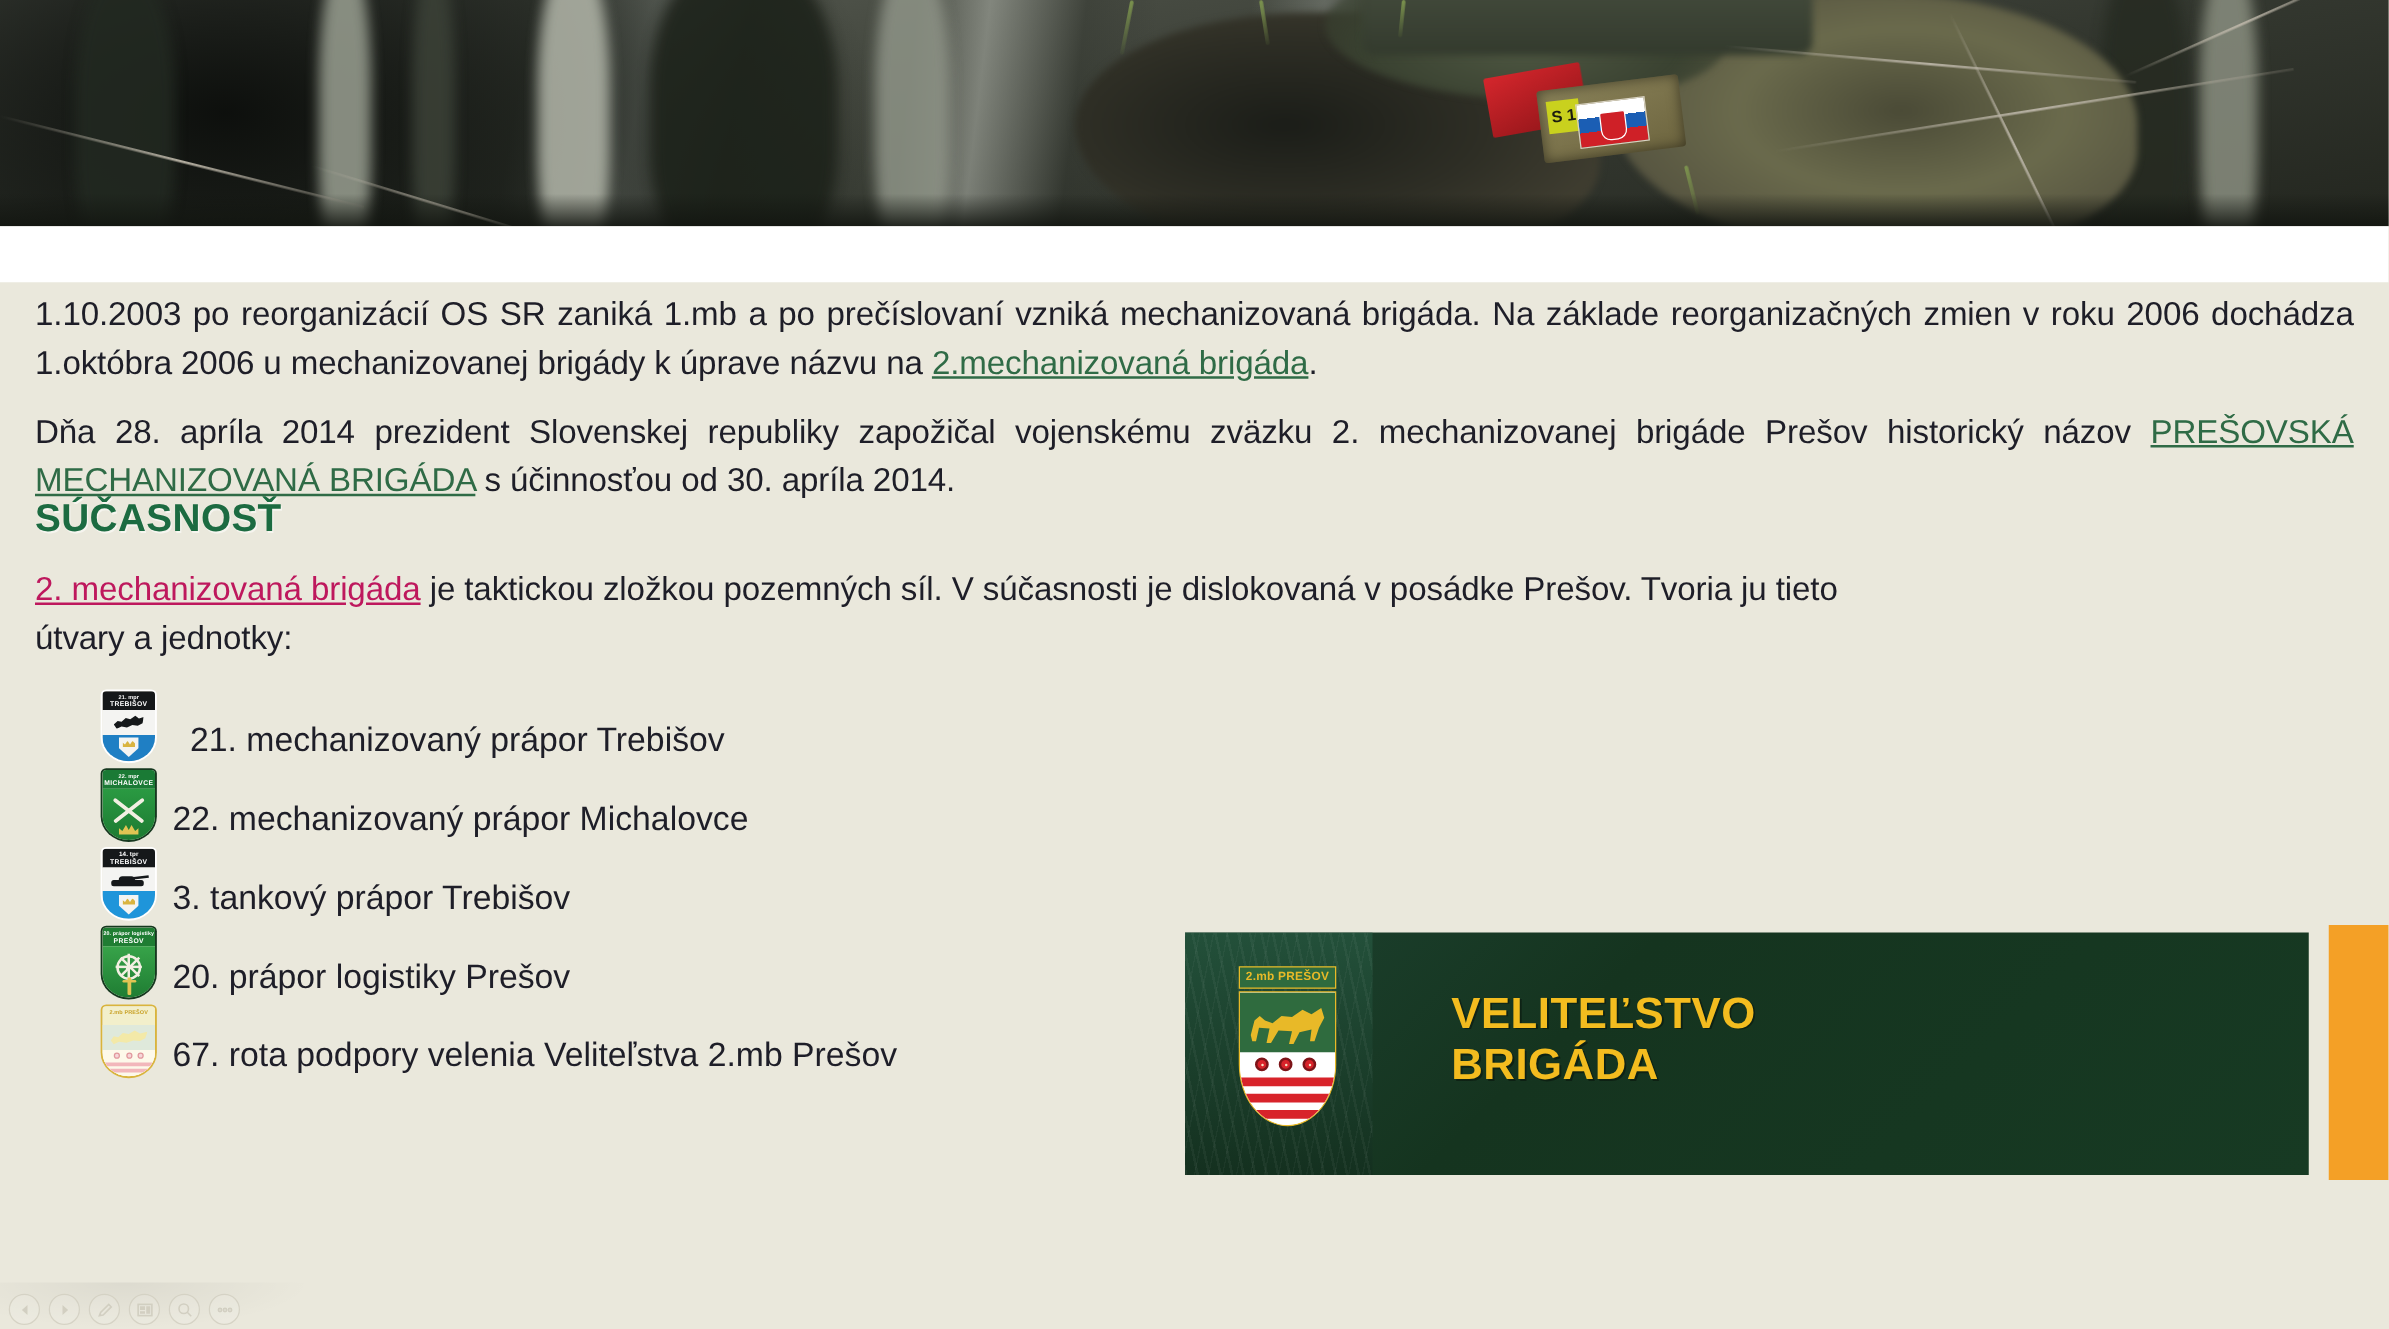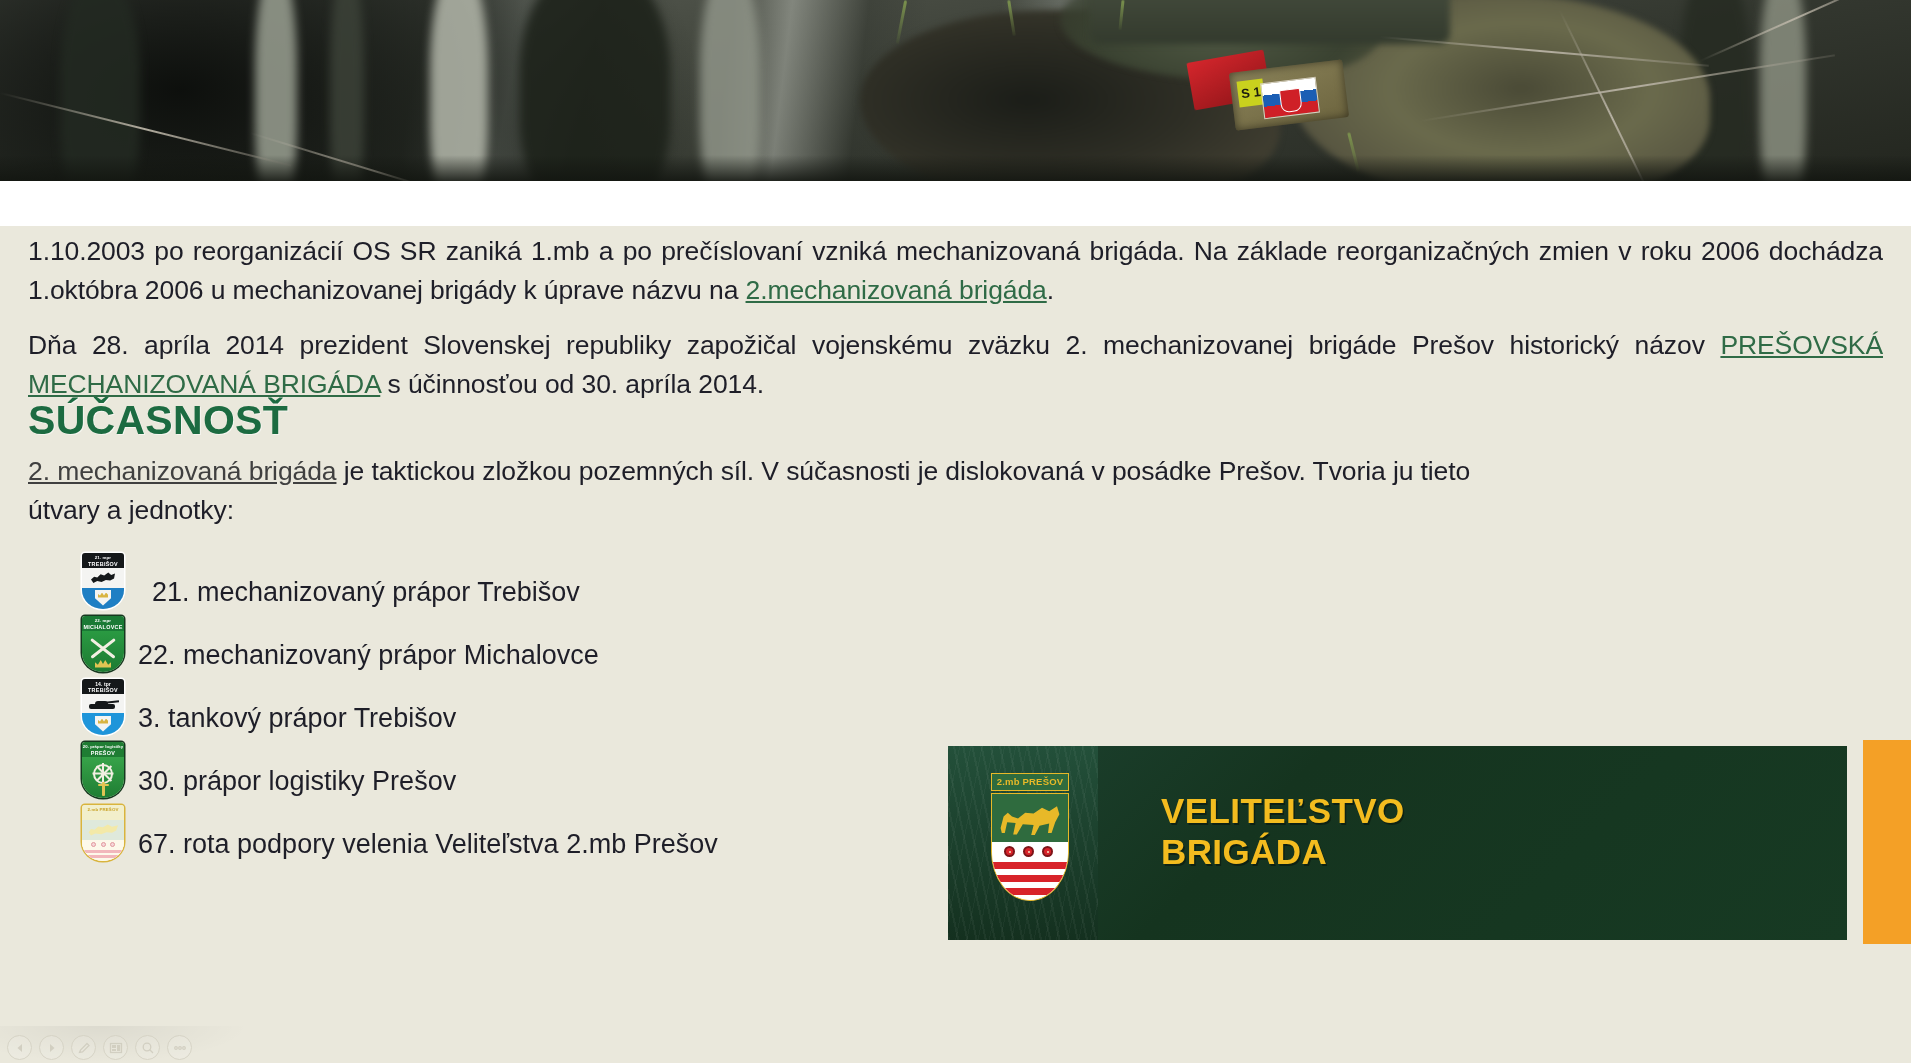--- a/index.html
+++ b/index.html
@@ -149,29 +149,29 @@
     font-family: "Liberation Sans", sans-serif;
     font-size: 26.5px;
     line-height: 39px;
     text-align: justify;
     letter-spacing: -0.1px;
   }
   #para-1 { top: 6px; }
   #para-2 { top: 100px; }
 
   .lnk-dark  { color: #2f6b46; }
-  .lnk-olive { color: #404040; }
+  .lnk-olive { color: #be185d; }
 
   .heading {
     position: absolute;
     left: 28px;
     top: 171px;
     color: #1c6b41;
     font-family: "Liberation Sans", sans-serif;
-    font-size: 41px;
+    font-size: 31px;
     font-weight: 600;
     letter-spacing: .3px;
     text-shadow: 1px 1px 0 rgba(255,255,255,.55);
   }
 
   #para-3 {
     position: absolute;
     left: 28px; top: 226px;
     width: 1500px;
     color: #1e1e28;
@@ -519,21 +519,21 @@
         <span class="shield" id="sh-20">
           <span class="cap"><span>20. prápor logistiky</span><span class="l2">PREŠOV</span></span>
           <span class="body">
             <span class="cog">
               <span class="spoke" style="transform:rotate(45deg)"></span>
               <span class="spoke" style="transform:rotate(135deg)"></span>
             </span>
             <span class="sword"></span>
           </span>
         </span>
-        <span class="unit-label">30. prápor logistiky Prešov</span>
+        <span class="unit-label">20. prápor logistiky Prešov</span>
       </li>
 
       <li class="unit-item">
         <span class="shield" id="sh-67">
           <span class="cap"><span>2.mb PREŠOV</span></span>
           <span class="body">
             <span class="top">
               <span class="lynx"></span>
             </span>
             <span class="bars">

